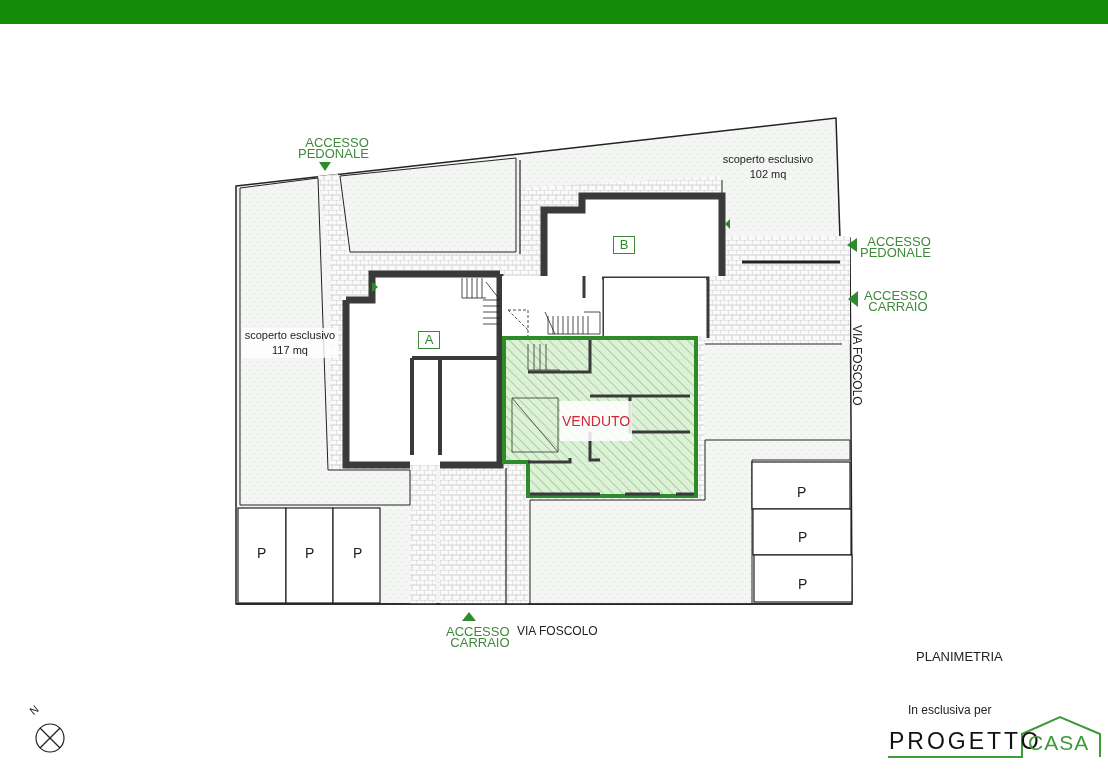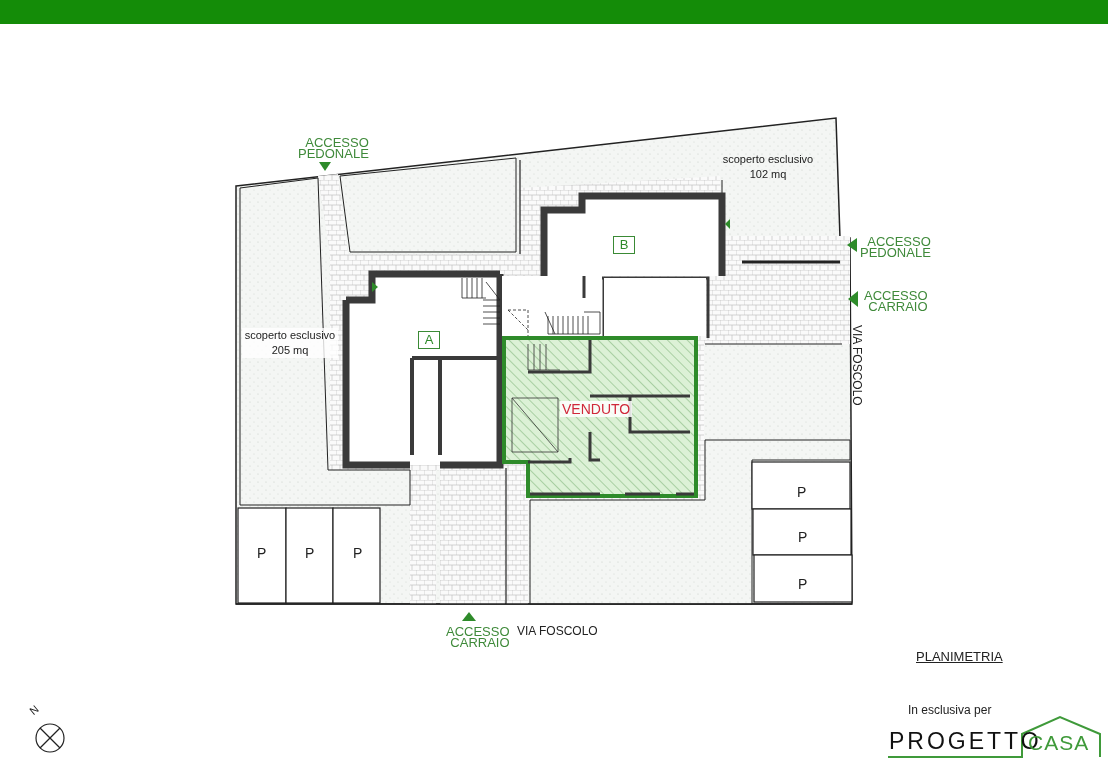--- a/index.html
+++ b/index.html
@@ -2,21 +2,21 @@
 <html><head>
 <meta charset="utf-8">
 <style>
   html, body { margin:0; padding:0; background:#fff; }
   body { width:1108px; height:775px; position:relative; overflow:hidden; font-family:"Liberation Sans", sans-serif; }
   .topbar { position:absolute; left:0; top:0; width:1108px; height:24px; background:#148c08; }
   svg.plan { position:absolute; left:0; top:0; }
   .lbl { position:absolute; font-family:"Liberation Sans", sans-serif; color:#222; white-space:nowrap; }
   .green-lbl { color:#3f8a3a; font-size:13px; line-height:11px; text-align:right; position:absolute; white-space:nowrap; }
   .unit-box { position:absolute; border:1px solid #3a8a35; color:#2e8a2a; font-size:13px; text-align:center; line-height:16px; width:20px; height:16px; background:#fff; }
-  .sold { position:absolute; color:#d0283a; font-size:14px; background:rgba(255,255,255,0.85); padding:0 2px; }
+  .sold { position:absolute; color:#d0283a; font-size:14px; background:rgba(255,255,255,0.85); padding:12px 2px; }
   .p-lbl { position:absolute; font-size:14px; color:#222; }
   .title { position:absolute; font-size:14px; color:#222; }
 </style>
 </head>
 <body>
 
 <div class="topbar"></div>
 
 <svg class="plan" width="1108" height="775" viewBox="0 0 1108 775">
   <defs>
@@ -133,21 +133,21 @@
   <div>ACCESSO</div>
   <div>CARRAIO</div>
 </div>
 <div class="green-lbl" style="left:446px;top:626px;">
   <div>ACCESSO</div>
   <div>CARRAIO</div>
 </div>
 
 <div class="lbl" style="left:242px;top:328px;font-size:11px;text-align:center;width:96px;line-height:15px;background:rgba(255,255,255,0.8);">
   <div>scoperto esclusivo</div>
-  <div>205 mq</div>
+  <div>117 mq</div>
 </div>
 <div class="lbl" style="left:720px;top:152px;font-size:11px;text-align:center;width:96px;line-height:15px;">
   <div>scoperto esclusivo</div>
   <div>102 mq</div>
 </div>
 
 <div class="unit-box" style="left:418px;top:331px;">A</div>
 <div class="unit-box" style="left:613px;top:236px;">B</div>
 
 <div class="sold" style="left:560px;top:401px;">VENDUTO</div>
@@ -157,17 +157,17 @@
 <div class="p-lbl" style="left:353px;top:545px;">P</div>
 <div class="p-lbl" style="left:797px;top:484px;">P</div>
 <div class="p-lbl" style="left:798px;top:529px;">P</div>
 <div class="p-lbl" style="left:798px;top:576px;">P</div>
 
 <div class="lbl" style="left:517px;top:624px;font-size:12px;">VIA FOSCOLO</div>
 <div class="lbl" style="left:852px;top:325px;font-size:12px;transform-origin:left top;transform:rotate(90deg) translateY(-12px);">VIA FOSCOLO</div>
 
 <div class="lbl" style="left:30px;top:704px;font-size:11px;transform:rotate(-40deg);">N</div>
 
-<div class="title" style="left:916px;top:649px;font-size:13px;text-decoration:underline;">PLANIMETRIA</div>
+<div class="title" style="left:916px;top:649px;font-size:13px;">PLANIMETRIA</div>
 
 <div class="lbl" style="left:908px;top:703px;font-size:12px;">In esclusiva per</div>
 <div class="lbl" style="left:889px;top:728px;font-size:23px;letter-spacing:3px;color:#111;">PROGETTO</div>
 <div class="lbl" style="left:1028px;top:731px;font-size:21px;letter-spacing:1px;color:#3f9a3a;font-weight:normal;">CASA</div>
 
 </body></html>

